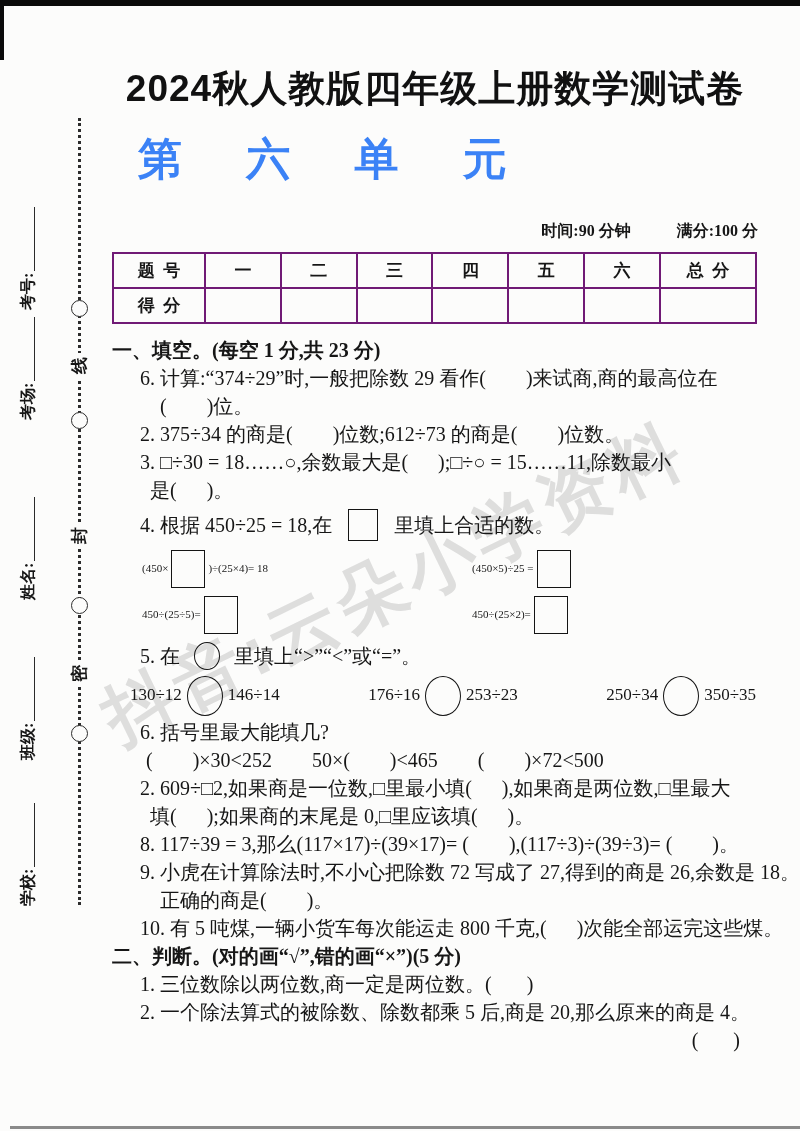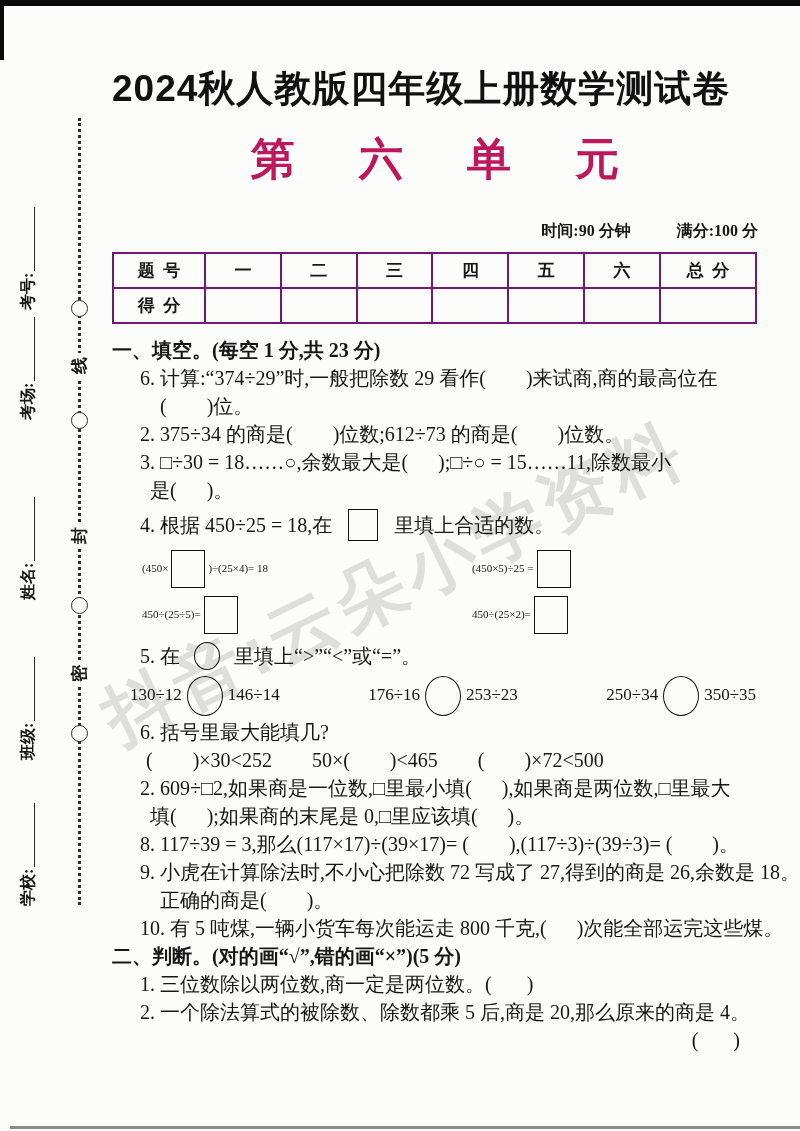--- a/index.html
+++ b/index.html
@@ -41,28 +41,28 @@
   }
   .seal-char {
     position:absolute; left:67px; width:25px; height:25px; background:#fcfcfb;
     display:flex; align-items:center; justify-content:center;
     transform:rotate(-90deg); font-size:17px; font-weight:bold; z-index:3;
   }
 
   
   .main { position:absolute; left:112px; top:0; width:646px; z-index:2; }
   .title {
-    margin-top:64px; text-align:left;
+    margin-top:64px; text-align:center;
     font-family:"Liberation Sans", sans-serif;
     font-size:37px; font-weight:900; letter-spacing:1px; color:#111;
   }
   .subtitle {
-    margin-top:16px; text-align:center;
+    margin-top:16px; text-align:left;
     font-family:"Liberation Sans", sans-serif;
-    font-size:44px; font-weight:900; letter-spacing:26px; text-indent:26px; color:#be185d;
+    font-size:44px; font-weight:900; letter-spacing:26px; text-indent:26px; color:#3b82f6;
   }
   .meta {
     margin-top:32px; display:flex; justify-content:flex-end; gap:46px;
     font-size:16px; font-weight:bold; white-space:pre;
   }
   table.score-table { margin-top:10px; width:645px; border-collapse:collapse; table-layout:fixed; }
   table.score-table td {
     border:2px solid #701a75; height:35px; text-align:center; vertical-align:middle;
     font-size:17px; font-weight:bold; white-space:pre;
   }

